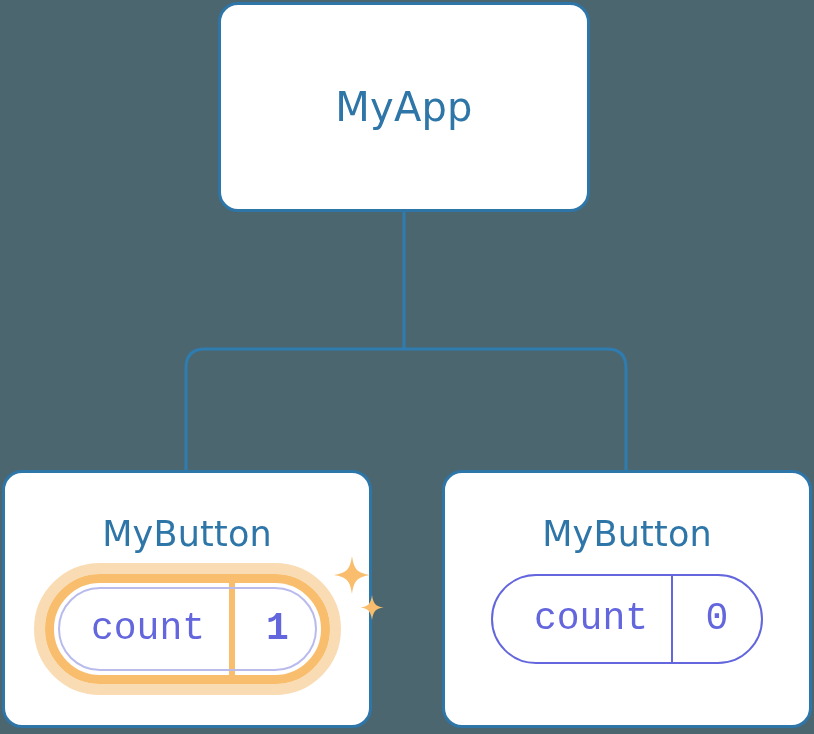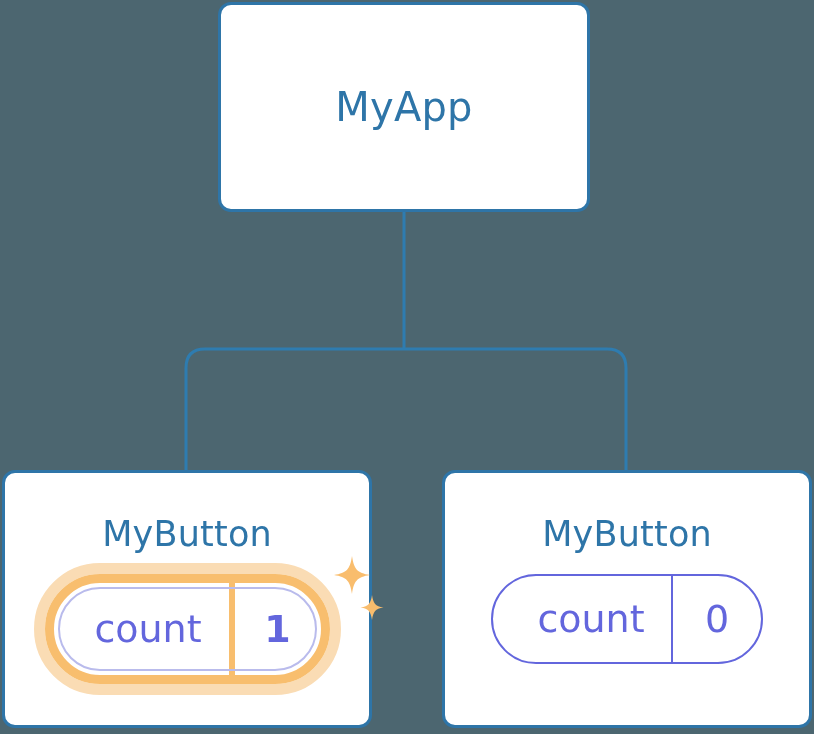--- a/index.html
+++ b/index.html
@@ -26,21 +26,21 @@
     left: 0; top: 0;
     width: 814px; height: 734px;
     z-index: 1;
   }
 
   
   .node {
     position: absolute;
     background: #ffffff;
     border: 3px solid #2e75a8;
-    border-radius: 13px;
+    border-radius: 20px;
     box-sizing: border-box;
     z-index: 2;
     display: flex;
     flex-direction: column;
     align-items: center;
   }
 
   #node-app {
     left: 218px;
     top: 2px;
@@ -78,20 +78,21 @@
     text-align: right;
   }
 
   
   .pill-wrap {
     position: relative;
     margin-top: 22px;
     display: flex;
     align-items: center;
     justify-content: center;
+    font-family: Liberation Mono, monospace;
   }
 
   .pill {
     position: relative;
     display: flex;
     align-items: stretch;
     height: 90px;
     border: 2px solid #6366dd;
     border-radius: 999px;
     box-sizing: border-box;

